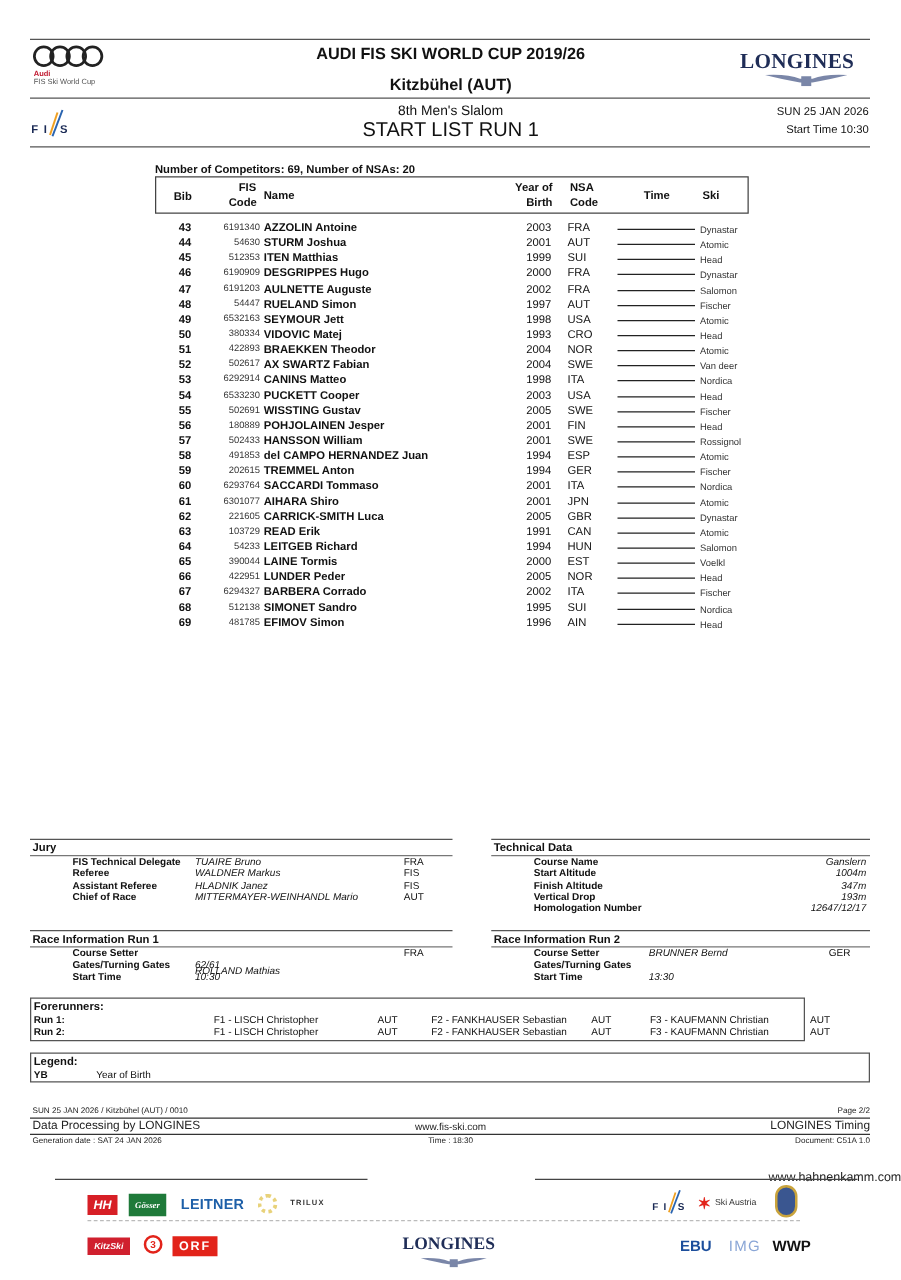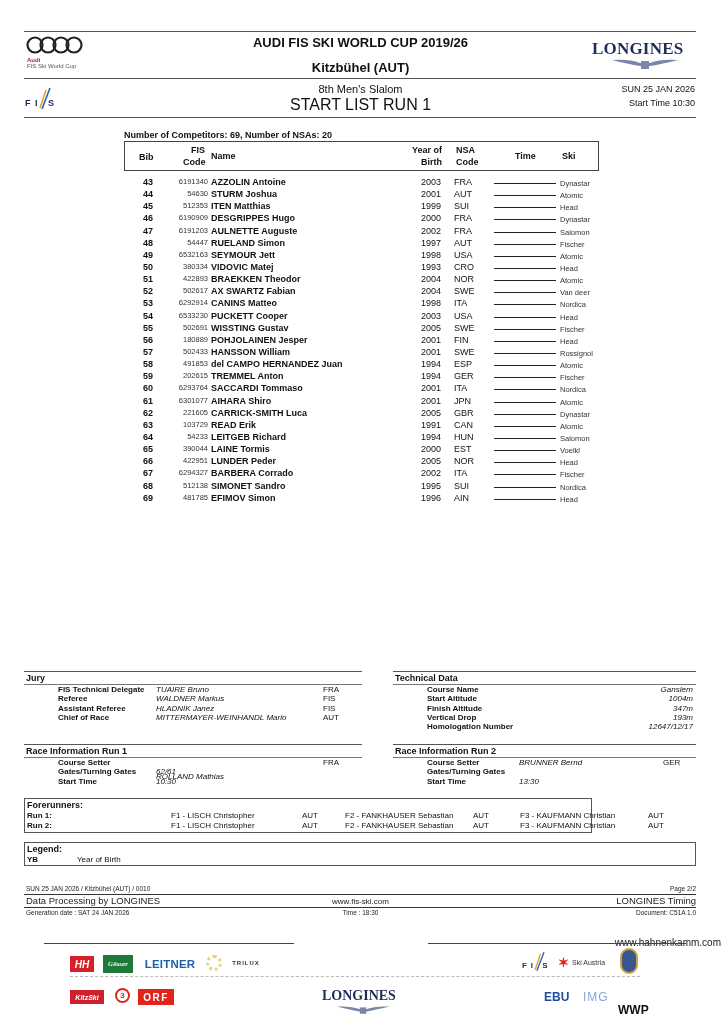--- a/index.html
+++ b/index.html
@@ -419,21 +419,21 @@
     <span class="v" style="top: 0px; left: 124px;">BRUNNER Bernd</span>
     <span class="n" style="top: 0px; left: 268px;">GER</span>
     <span class="k" style="top: 9.3px; left: 0px;">Gates/Turning Gates</span>
     <span class="v" style="top: 9.3px; left: 124px;"></span>
     <span class="n" style="top: 9.3px; left: 268px;"></span>
     <span class="k" style="top: 18.6px; left: 0px;">Start Time</span>
     <span class="v" style="top: 18.6px; left: 124px;">13:30</span>
     <span class="n" style="top: 18.6px; left: 268px;"></span>
   </div>
 
-<div class="box" style="left:24px; top:798px; width:568px; height:35px;">
+<div class="box" style="left:24px; top:798px; width:620px; height:35px;">
   <div class="sec-title" style="left:2px; top:1px;">Forerunners:</div>
   <div id="fr">
       <div class="fr-row" style="left: 2px; top: 12px; font-weight: bold;">Run 1:</div>
       <div class="fr-row" style="left: 146px; top: 12px;">F1 - LISCH Christopher</div>
       <div class="fr-row" style="left: 277px; top: 12px;">AUT</div>
       <div class="fr-row" style="left: 320px; top: 12px;">F2 - FANKHAUSER  Sebastian</div>
       <div class="fr-row" style="left: 448px; top: 12px;">AUT</div>
       <div class="fr-row" style="left: 495px; top: 12px;">F3 - KAUFMANN Christian</div>
       <div class="fr-row" style="left: 623px; top: 12px;">AUT</div>
       <div class="fr-row" style="left: 2px; top: 21.5px; font-weight: bold;">Run 2:</div>
@@ -491,13 +491,13 @@
 <div class="logo-box" style="left:138px; top:989px; width:36px; height:16px; background:#e2231a; color:#fff; font-size:10px; letter-spacing:1.5px;">ORF</div>
 
 <div class="abs" style="left:322px; top:988px; font-family:'Liberation Serif', serif; font-weight:bold; font-size:14px; color:#1f2d57;">LONGINES</div>
 <svg class="abs" style="left:335px; top:1004px; width:56px; height:10px;" viewBox="0 0 70 12">
   <path d="M2 3 Q20 2 30 6 L40 6 Q50 2 68 3 Q52 7 40 9 L30 9 Q18 7 2 3Z" fill="#7a86a8"></path>
   <rect x="31" y="4" width="8" height="8" fill="#7a86a8"></rect>
 </svg>
 
 <div class="abs" style="left:544px; top:990px; font-size:12px; font-weight:bold; color:#1d4f9c;">EBU</div>
 <div class="abs" style="left:583px; top:990px; font-size:12px; color:#8aa6d6; letter-spacing:1px;">IMG</div>
-<div class="abs" style="left:618px; top:990px; font-size:12px; font-weight:bold; color:#111;margin-top:13px;">WWP</div>
+<div class="abs" style="left:618px; top:990px; font-size:12px; font-weight:bold; color:#111;">WWP</div>
 
 </body></html>

